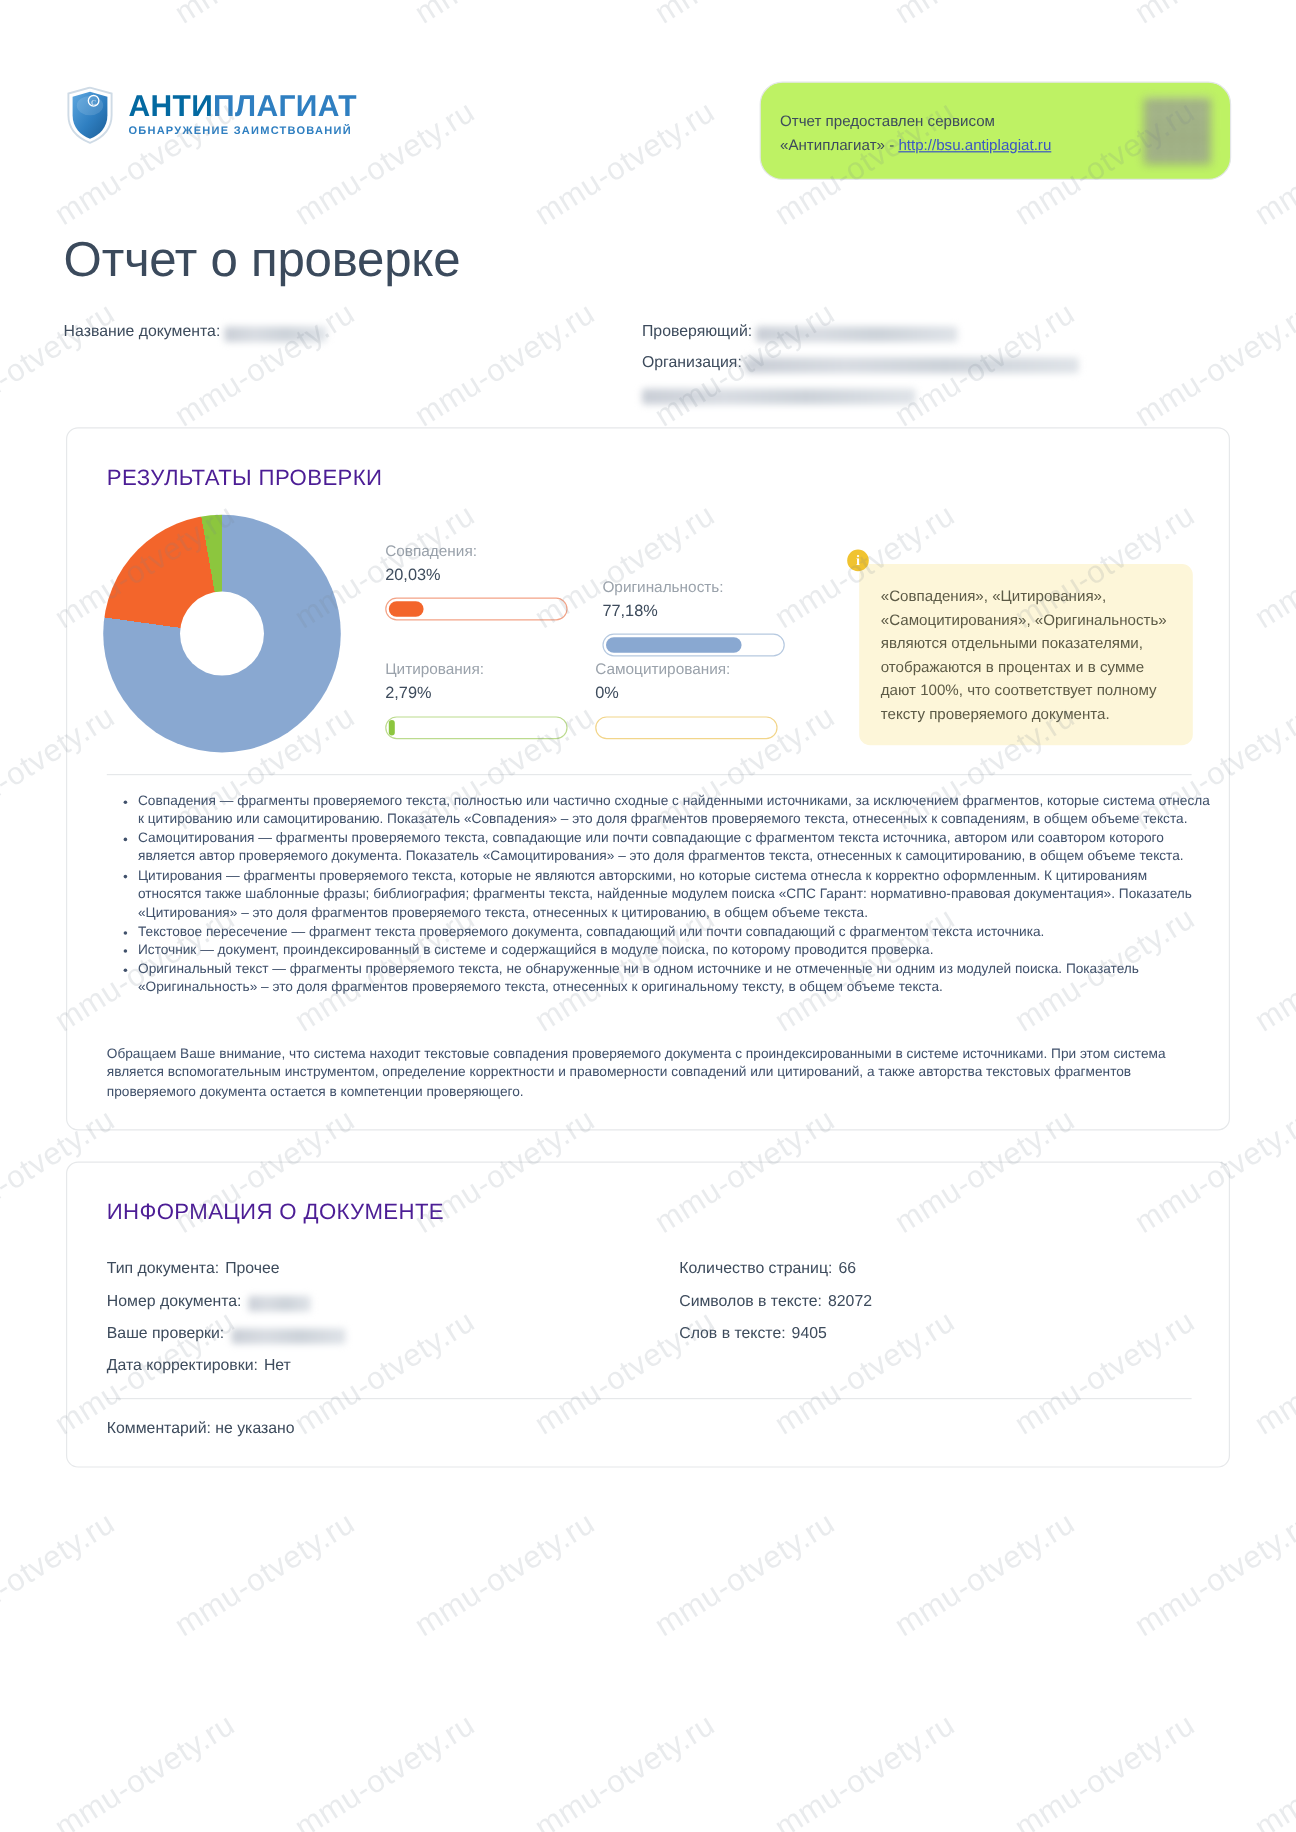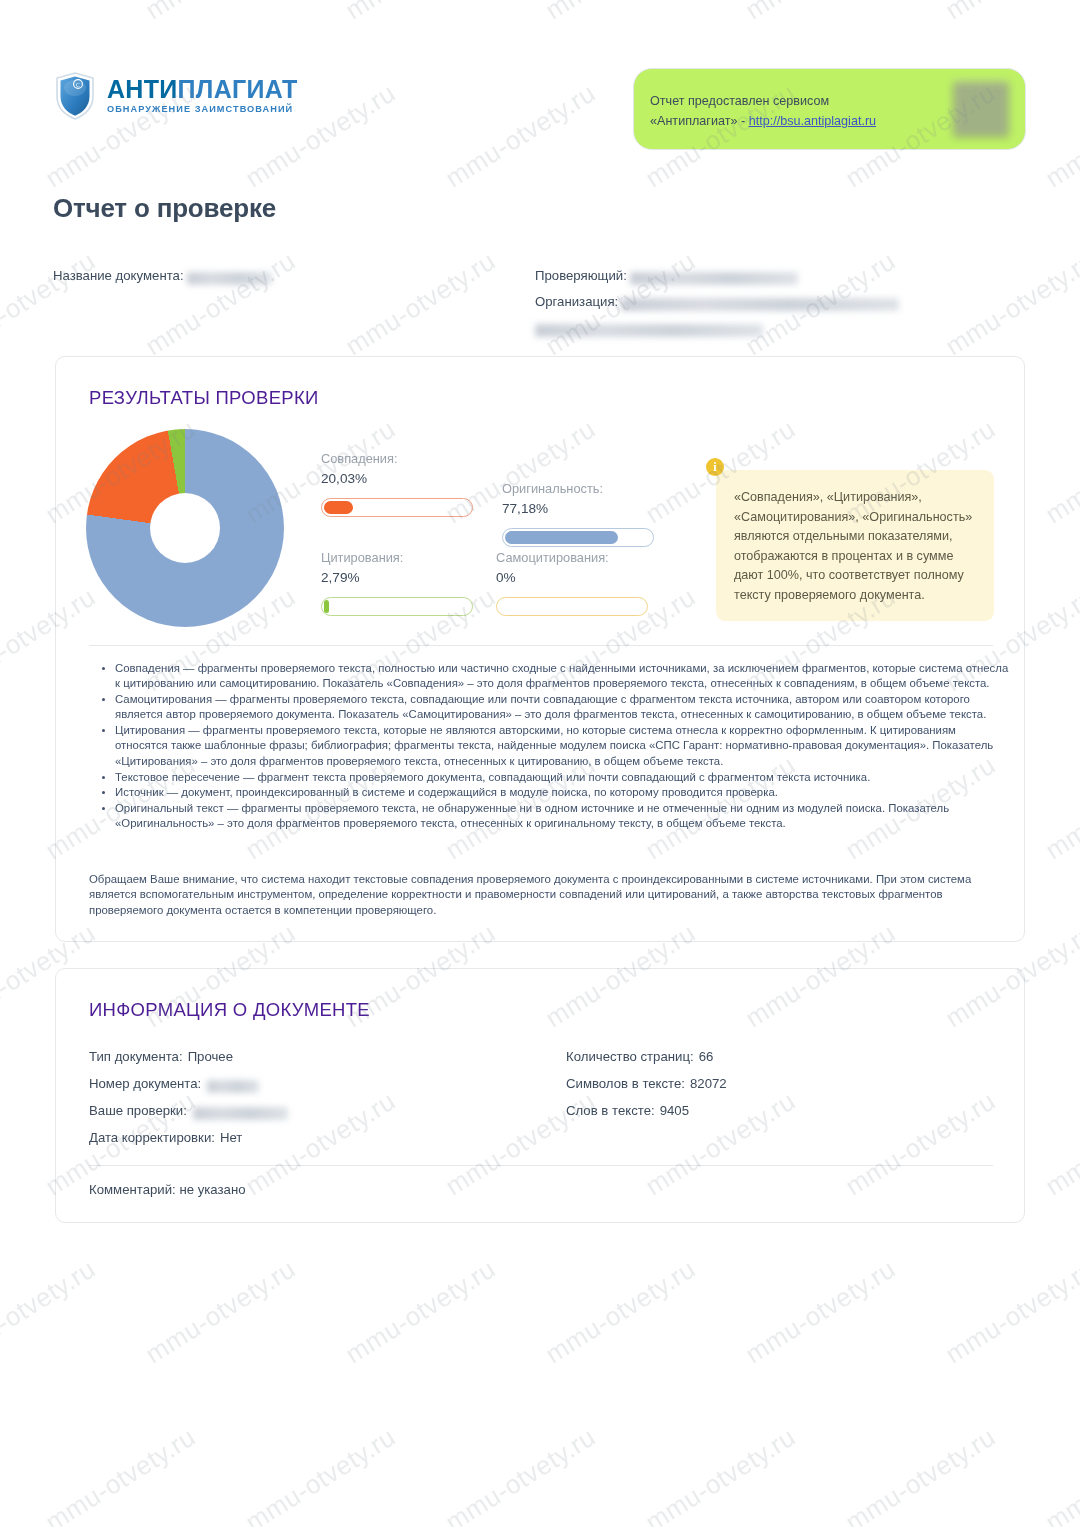--- a/index.html
+++ b/index.html
@@ -112,22 +112,22 @@
       repeating-linear-gradient(90deg, rgba(120,120,120,.5) 0 5px, rgba(190,190,190,.5) 5px 10px);
     filter: blur(4.2px);
     opacity: .9;
   }
 
   
   .page-title {
     position: absolute;
     left: 53px;
     top: 193px;
-    font-size: 26px;
-    font-weight: 700;
+    font-size: 41px;
+    font-weight: 400;
     color: #3b4a5c;
     letter-spacing: -0.2px;
   }
 
   
   .meta {
     position: absolute;
     top: 268px;
     left: 53px;
     width: 975px;

